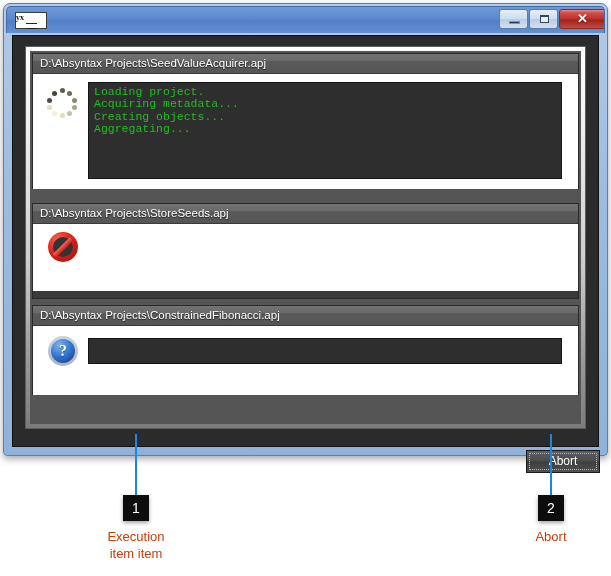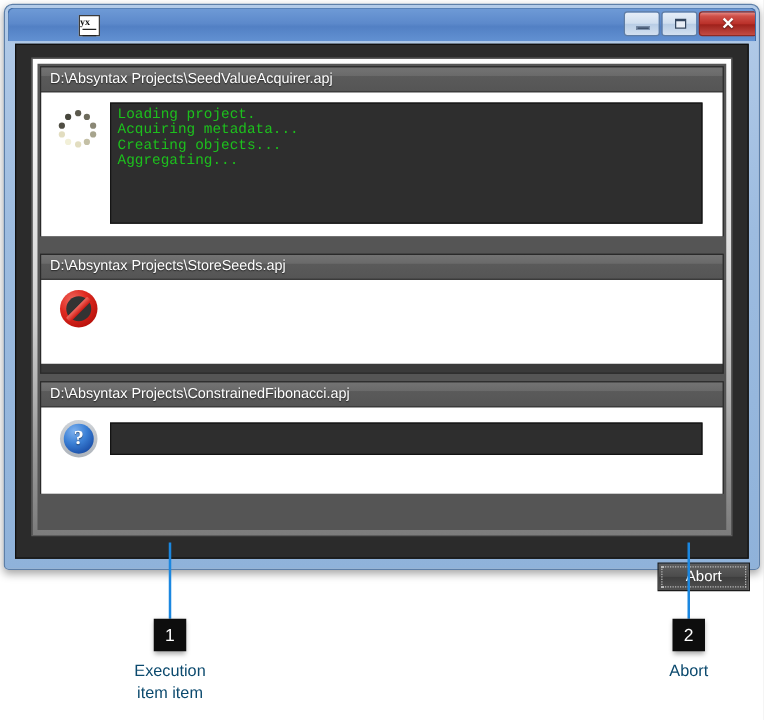--- a/index.html
+++ b/index.html
@@ -37,32 +37,31 @@
     border-radius: 5px 5px 0 0;
     background: linear-gradient(to bottom, #6e9ad6 0%, #5c89cb 45%, #5280c4 55%, #6291d2 100%);
     border: 1px solid #3f6ca8;
     border-bottom: none;
     box-sizing: border-box;
     overflow: hidden;
   }
   #title-icon {
     position: absolute;
     left: 8px; top: 5px;
-    width: 17px; height: 17px;
+    width: 32px; height: 17px;
     background: #ffffff;
     border: 1px solid #3c3c3c;
     box-sizing: border-box;
     font-size: 8px;
     color: #111;
     font-family: "Liberation Serif", serif;
     line-height: 8px;
     text-align: left;
     font-weight: bold;
     padding-top: 1px;
-    margin-left: 48px;
   }
   #title-icon .l2 {
     display: block;
     border-top: 1px solid #222;
     width: 11px;
     margin: 1px auto 0;
     height: 4px;
     border-bottom: 1px solid #222;
   }
   #title-text {
@@ -333,21 +332,21 @@
     font-size: 14px;
     line-height: 26px;
     text-align: center;
     box-shadow: 0 2px 4px rgba(0,0,0,0.35);
     font-family: "Liberation Sans", sans-serif;
   }
   .callout-label {
     position: absolute;
     text-align: center;
     font-size: 13px;
-    color: #0c4a6e;
+    color: #c2410c;
     line-height: 17px;
     font-family: "Liberation Sans", sans-serif;
   }
 </style>
 </head>
 <body>
 
 <div id="window">
 
   <div id="titlebar">

